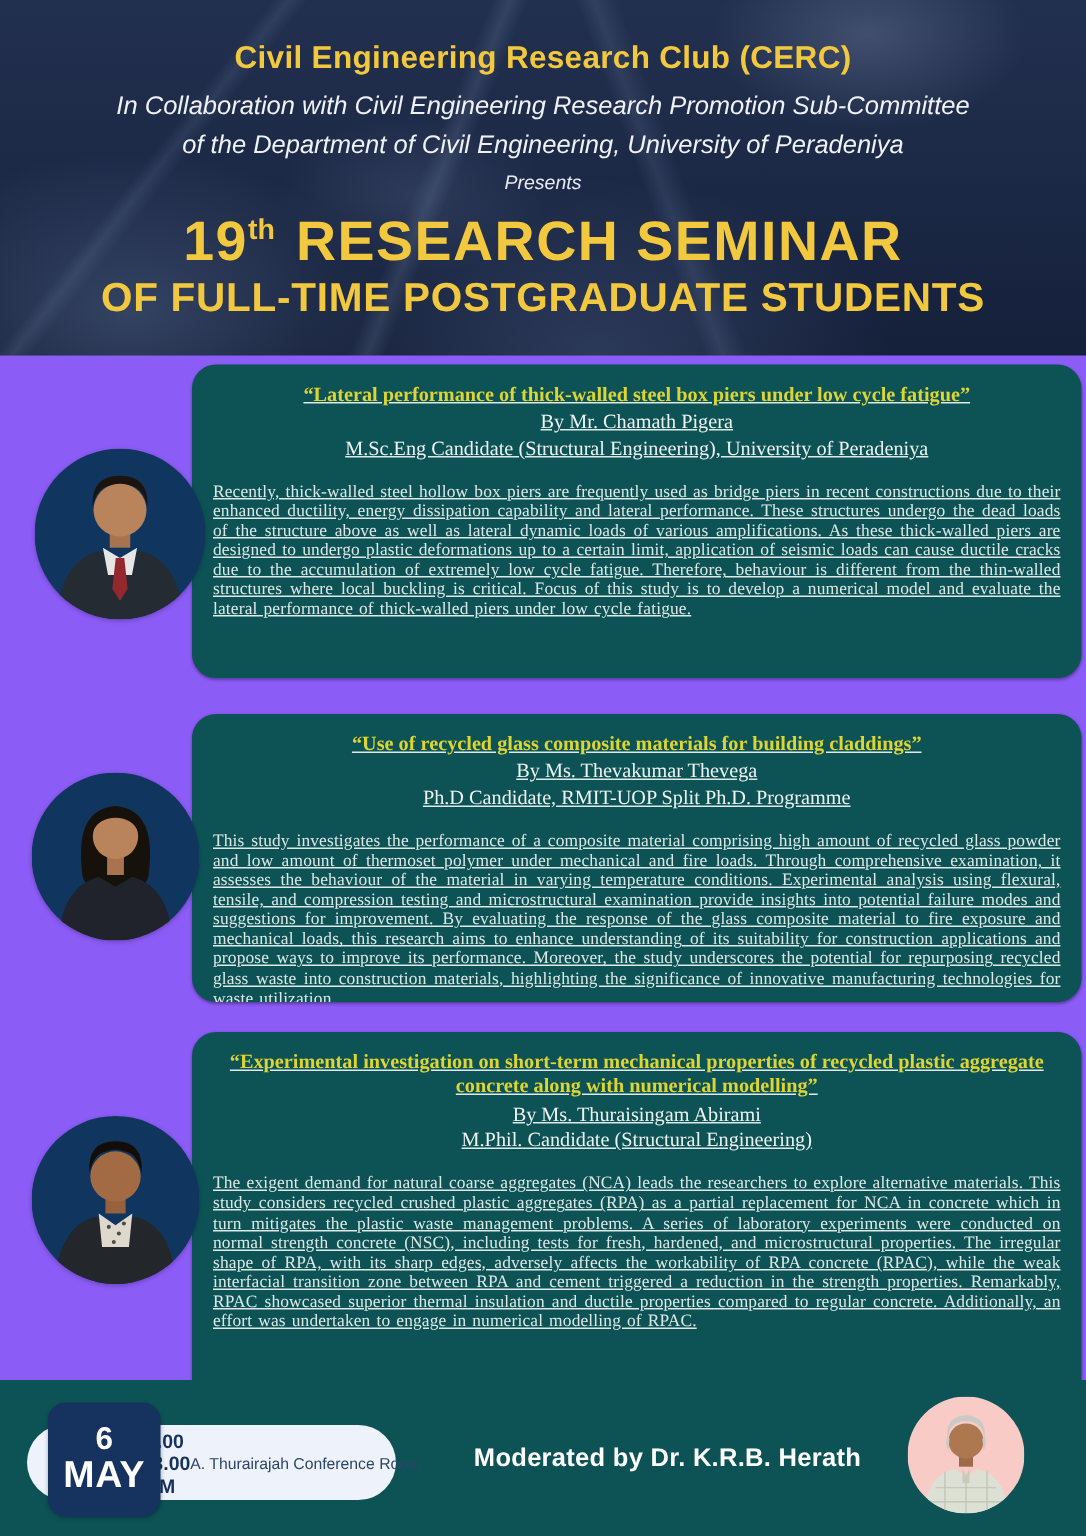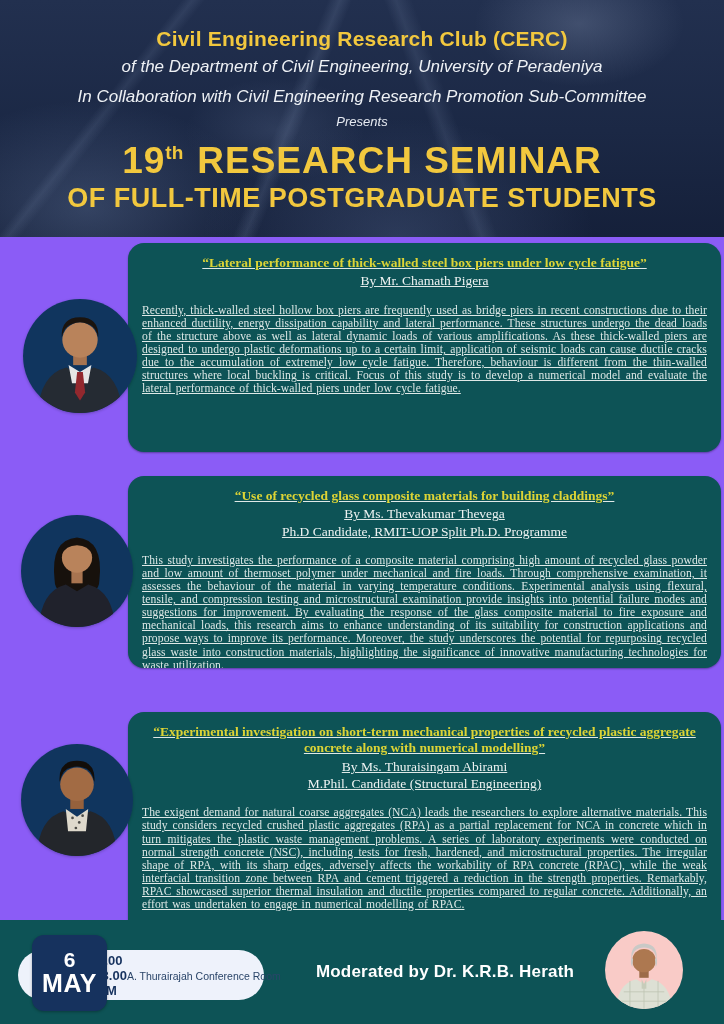--- a/index.html
+++ b/index.html
@@ -40,21 +40,21 @@
     position:absolute;left:128px;width:593px;
     background:#0d5356;border-radius:16px;
     box-shadow:0 1px 2px rgba(0,0,0,.35);
     box-sizing:border-box;padding:12px 14px 6px;
     font-family:"Liberation Serif",serif;color:#dfe9e7;
     overflow:hidden;
     text-decoration:underline;
   }
   .card1{top:243px;height:209px;}
   .card2{top:476px;height:192px;}
-  .card3{top:712px;height:256px;}
+  .card3{top:688px;height:256px;}
   .card-title{
     margin:0;font-size:13.5px;font-weight:700;color:#ddd435;text-align:center;line-height:1.22;
   }
   .card-by{font-size:13.5px;text-align:center;color:#eef3f2;margin-top:2px;line-height:1.2;}
   .card-cred{font-size:13.5px;text-align:center;color:#eef3f2;margin-top:1px;line-height:1.2;}
   .card-abs{
     margin:14px 0 0;font-size:11.6px;line-height:1.13;text-align:justify;color:#dde8e6;
     letter-spacing:.1px;word-spacing:1px;
   }
 
@@ -98,30 +98,31 @@
   .mod-photo{left:605px;top:11px;width:78px;height:78px;position:absolute;border-radius:50%;overflow:hidden;}
   .mod-photo svg{display:block;width:100%;height:100%;}
 </style>
 </head>
 <body>
 
 <div class="poster">
 
   <header class="hero">
     <h1 class="club-title">Civil Engineering Research Club (CERC)</h1>
+    <p class="collab">In Collaboration with Civil Engineering Research Promotion Sub-Committee</p>
     <p class="collab second">of the Department of Civil Engineering, University of Peradeniya</p>
-    <p class="collab">In Collaboration with Civil Engineering Research Promotion Sub-Committee</p>
     <p class="presents">Presents</p>
     <div class="big-title"><span>19</span><sup>th</sup><span class="rest">RESEARCH SEMINAR</span></div>
     <div class="sub-title">OF FULL-TIME POSTGRADUATE STUDENTS</div>
   </header>
 
   <section class="card card1">
     <h2 class="card-title">“Lateral performance of thick-walled steel box piers under low cycle fatigue”</h2>
     <div class="card-by">By Mr. Chamath Pigera</div>
+    <div class="card-cred">M.Sc.Eng Candidate (Structural Engineering), University of Peradeniya</div>
     <p class="card-abs">Recently, thick-walled steel hollow box piers are frequently used as bridge piers in recent constructions due to their enhanced ductility, energy dissipation capability and lateral performance. These structures undergo the dead loads of the structure above as well as lateral dynamic loads of various amplifications. As these thick-walled piers are designed to undergo plastic deformations up to a certain limit, application of seismic loads can cause ductile cracks due to the accumulation of extremely low cycle fatigue. Therefore, behaviour is different from the thin-walled structures where local buckling is critical. Focus of this study is to develop a numerical model and evaluate the lateral performance of thick-walled piers under low cycle fatigue.</p>
   </section>
   <div class="photo photo1">
     <svg viewBox="0 0 100 100" preserveAspectRatio="none">
       <rect width="100" height="100" fill="#10355e"></rect>
       <rect x="44" y="46" width="12" height="12" fill="#a87450"></rect>
       <circle cx="50" cy="36" r="15.5" fill="#b9835b"></circle>
       <path d="M34 34 Q33 16 50 16 Q67 16 66 34 Q64 24 57 22 Q50 19 43 22 Q36 24 34 34 Z" fill="#1b140e"></path>
       <path d="M13 100 Q15 66 38 60 L50 66 L62 60 Q85 66 87 100 Z" fill="#252b33"></path>
       <path d="M40 58 L50 64 L60 58 L57 74 L43 74 Z" fill="#e6e6e6"></path>

